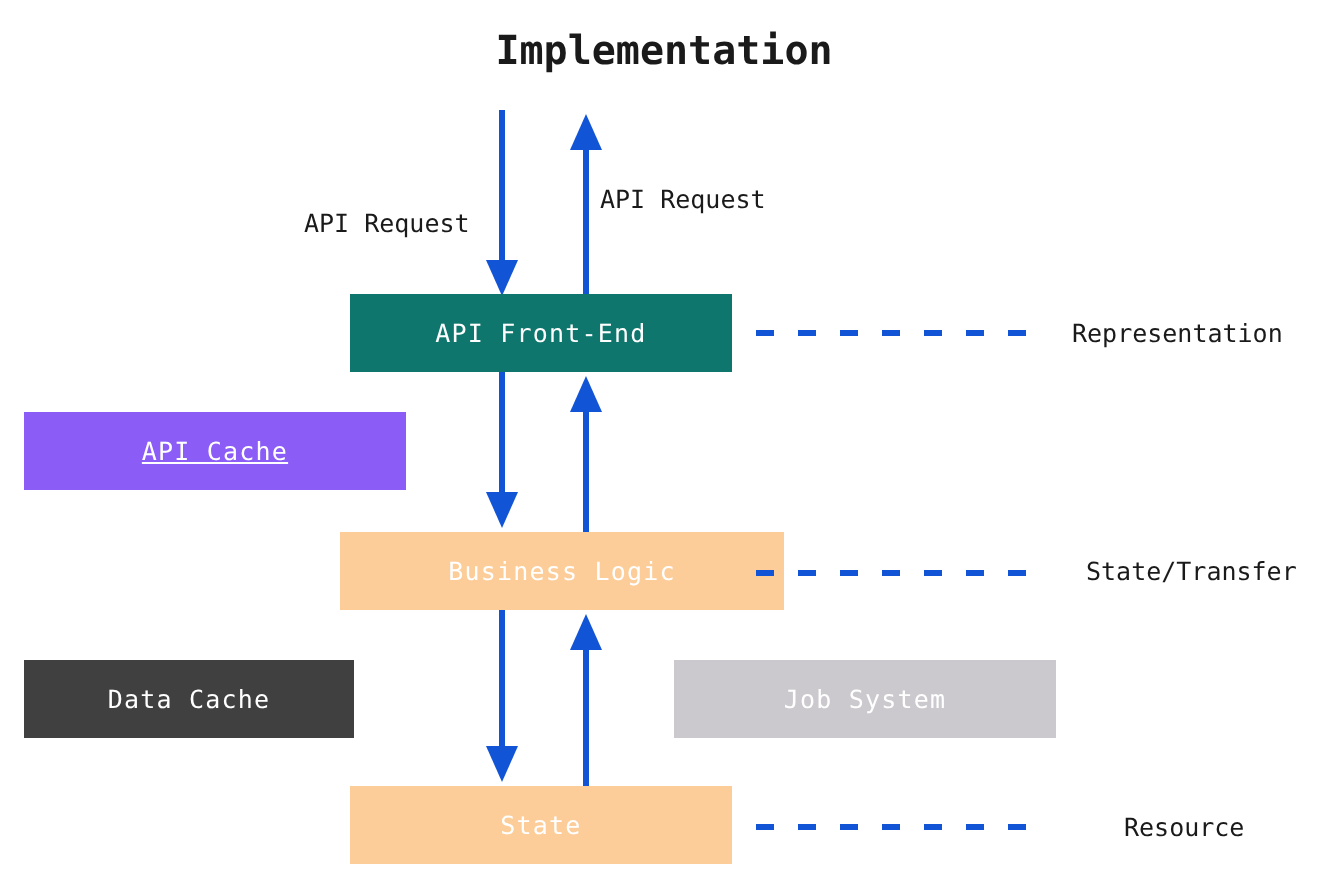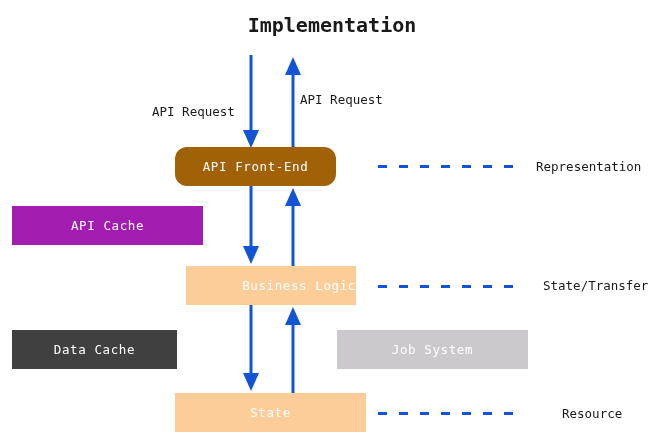--- a/index.html
+++ b/index.html
@@ -34,32 +34,31 @@
     display: flex;
     align-items: center;
     justify-content: center;
     font-family: "DejaVu Sans Mono", "Liberation Mono", monospace;
     font-size: 12.5px;
     color: #ffffff;
     letter-spacing: 0.6px;
     box-sizing: border-box;
   }
   .box-api-front-end {
-    left: 175px; top: 147px; width: 161px; height: 39px;
-    background: #a16207;
-    border-radius: 12px;
+    left: 175px; top: 147px; width: 191px; height: 39px;
+    background: #0f766e;
   }
   .box-api-cache {
     left: 12px; top: 206px; width: 191px; height: 39px;
-    background: #a21caf;
+    background: #8b5cf6;
+    text-decoration: underline;
   }
   .box-business-logic {
-    left: 186px; top: 266px; width: 170px; height: 39px;
+    left: 170px; top: 266px; width: 222px; height: 39px;
     background: #fccd99;
-    justify-content: flex-end;
   }
   .box-data-cache {
     left: 12px; top: 330px; width: 165px; height: 39px;
     background: #404040;
   }
   .box-job-system {
     left: 337px; top: 330px; width: 191px; height: 39px;
     background: #ccc9ce;
   }
   .box-data {

